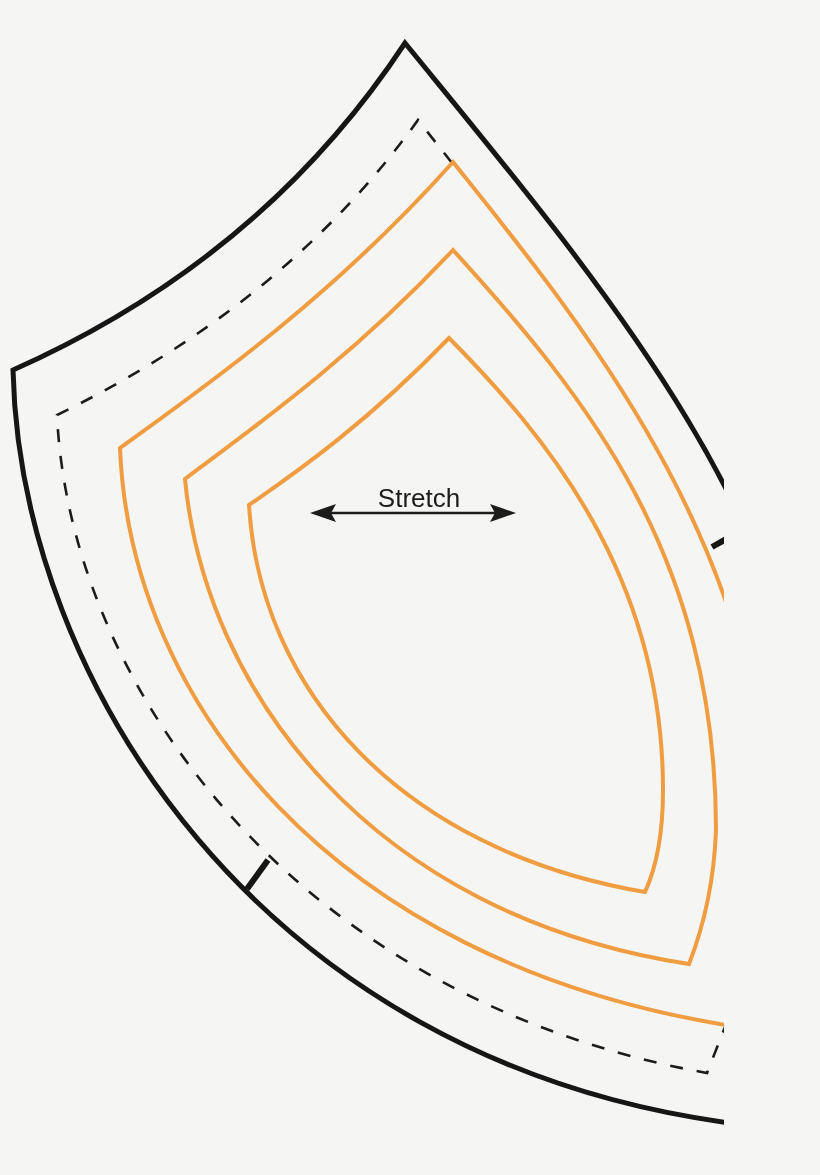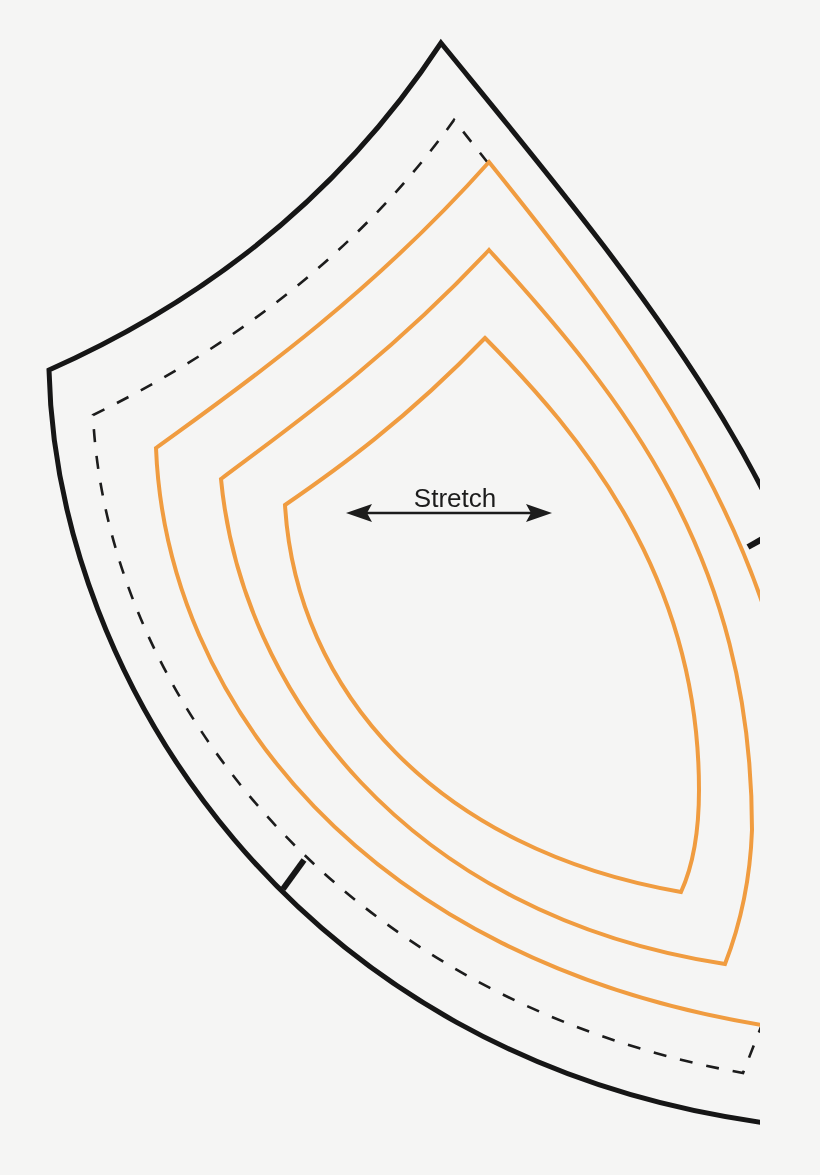--- a/index.html
+++ b/index.html
@@ -5,21 +5,20 @@
   html, body {
     margin: 0;
     padding: 0;
     background: #f5f5f4;
   }
   .stage {
     position: relative;
     width: 724px;
     height: 1175px;
     overflow: hidden;
-    padding-left: 36px;
   }
   svg { display: block; }
   .stretch-text {
     font-family: "Liberation Sans", "DejaVu Sans", sans-serif;
     font-size: 26px;
     font-weight: 500;
     letter-spacing: 0px;
   }
 </style>
 </head>

